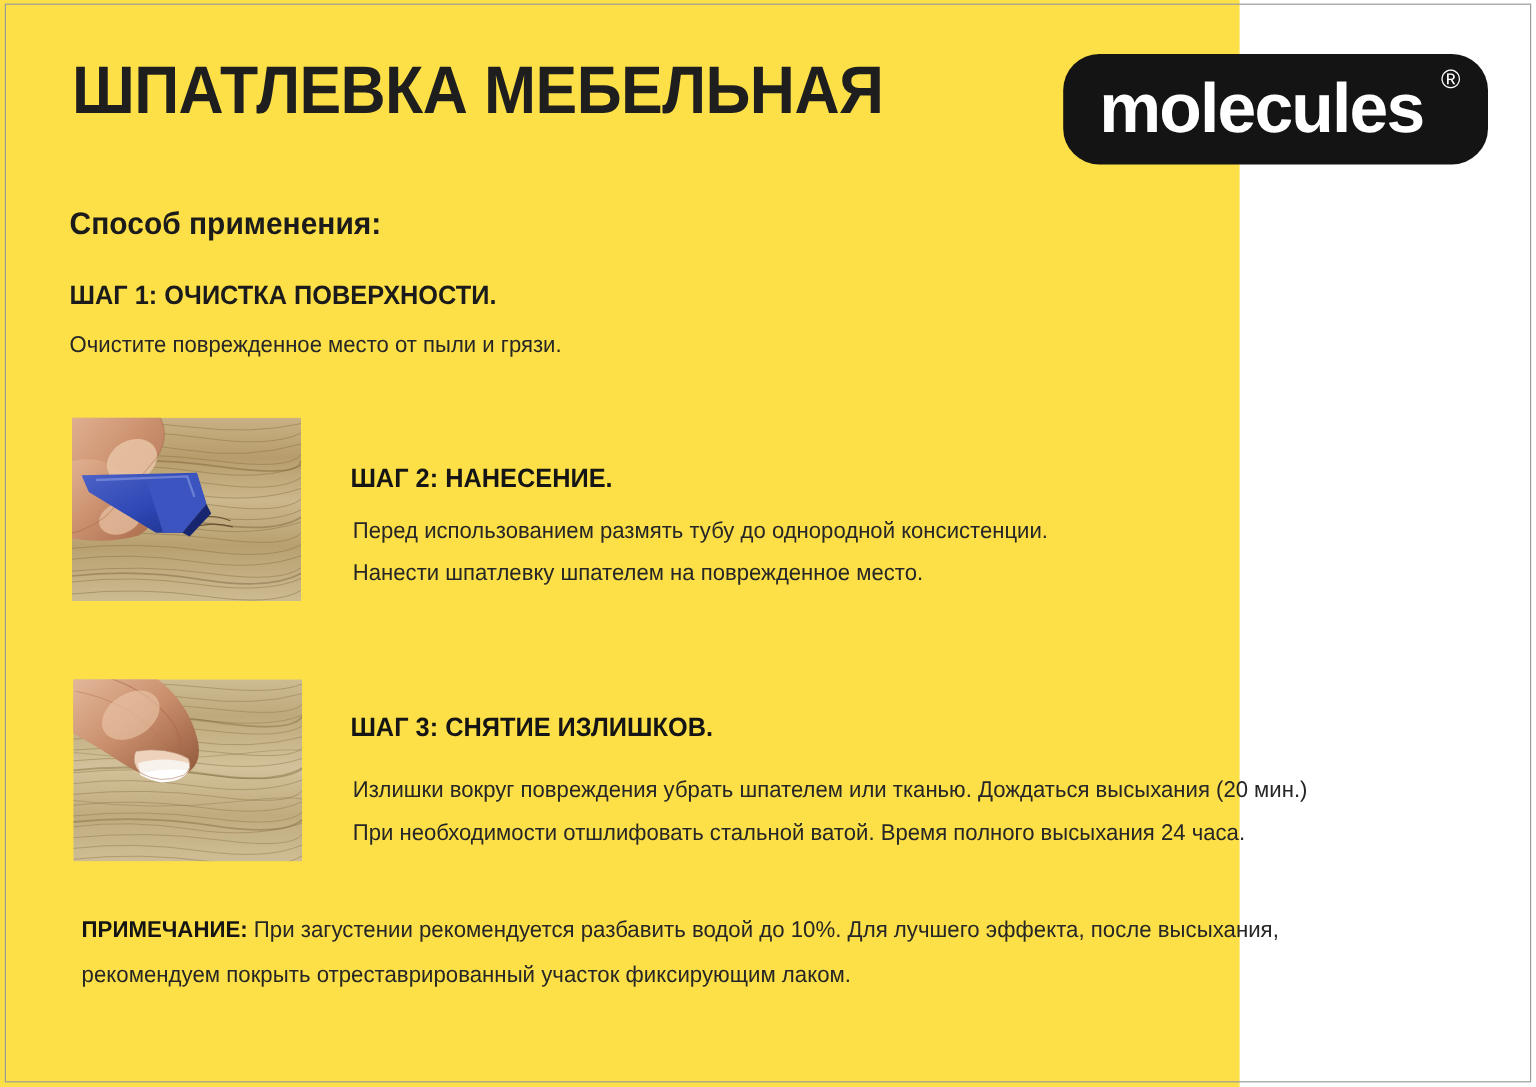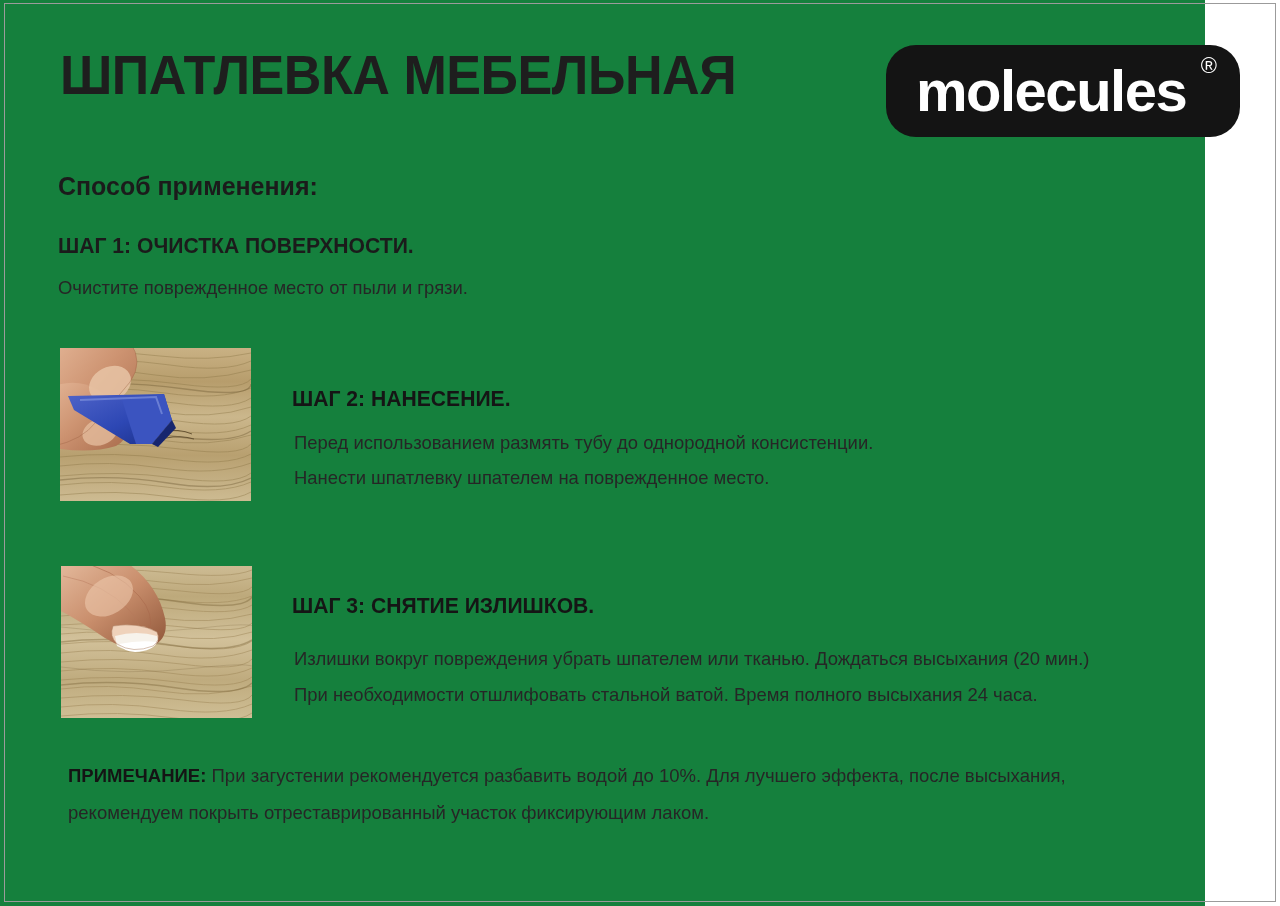--- a/index.html
+++ b/index.html
@@ -11,23 +11,23 @@
     width: 1280px;
     height: 906px;
     font-family: "Liberation Sans", sans-serif;
     color: #1a1a1a;
     overflow: hidden;
   }
 
   .page {
     position: absolute;
     left: 0; top: 0;
-    width: 1205px;
+    width: 1033px;
     height: 906px;
-    background: #15803d;
+    background: #fde047;
     box-sizing: border-box;
   }
 
   
   .page-frame {
     position: absolute;
     left: 4px;
     top: 3px;
     width: 1272px;
     height: 899px;

